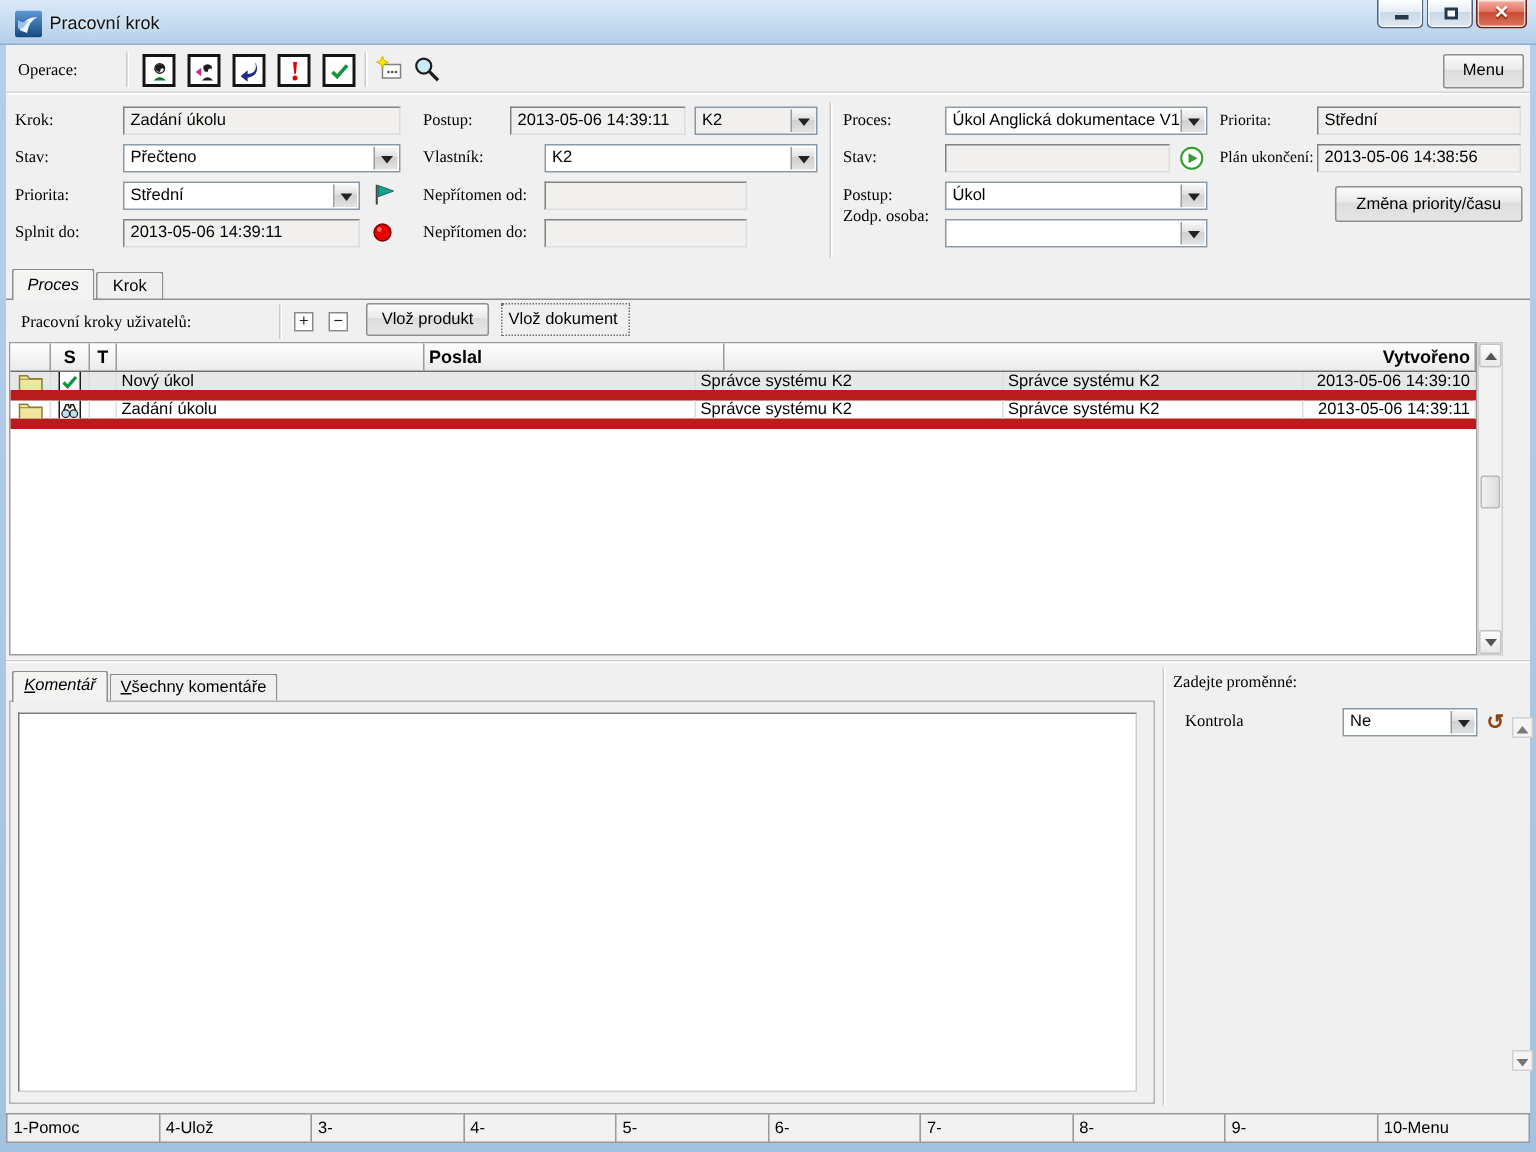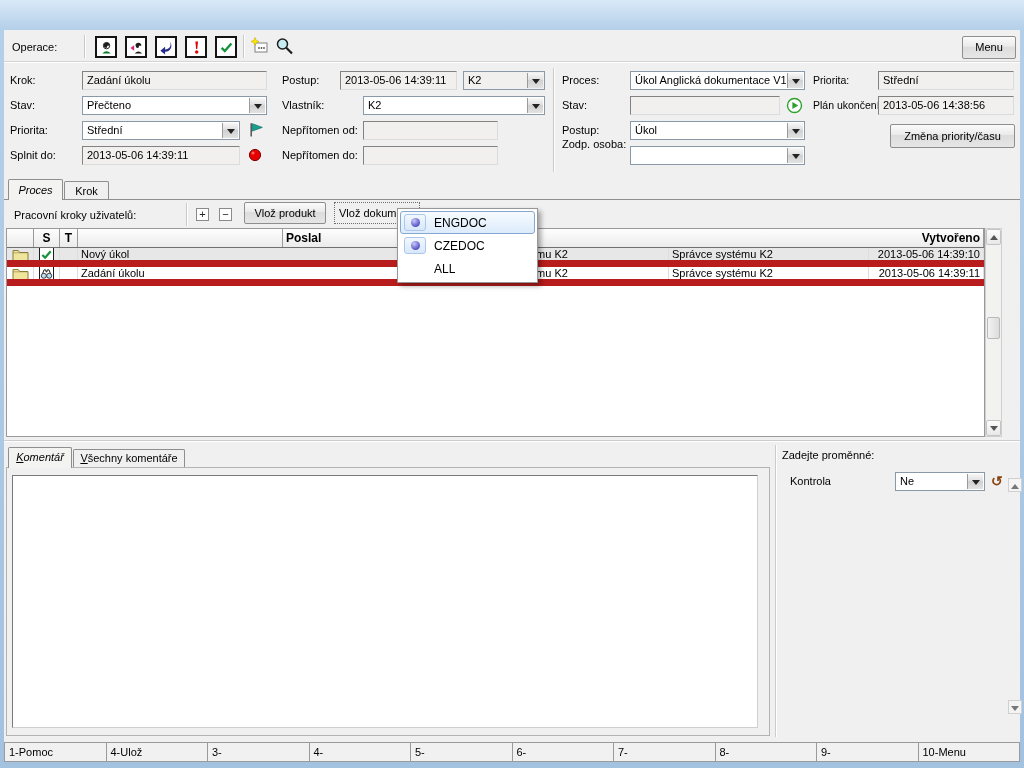--- a/index.html
+++ b/index.html
@@ -1,20 +1,20 @@
 <!DOCTYPE html>
 <html><head>
 <meta charset="utf-8">
 <style>
   * { margin:0; padding:0; box-sizing:border-box; }
   html,body { width:1024px; height:768px; font-family:"Liberation Sans", sans-serif; }
   #screen { position:relative; width:1024px; height:768px; overflow:hidden;
             background:linear-gradient(180deg,#d9e9f8 0px,#b4cfe9 30px,#a3c2e0 100%); }
   .abs { position:absolute; }
-  .lbl { position:absolute; font-size:11px; color:#000; line-height:19px; white-space:nowrap; }
+  .lbl { position:absolute; font-size:11px; color:#000; line-height:19px; white-space:nowrap;font-family:Liberation Serif, serif; }
 
   
   .titlebar { position:absolute; left:0; top:0; width:1024px; height:30px;
               border-bottom:1px solid #8fafd0; }
   .title-text { position:absolute; left:33px; top:8px; font-size:12px; color:#111; text-shadow:0 0 3px #eaf3fc; }
   .winbtn { position:absolute; top:0; height:19px; border:1px solid #51637d; border-top:none;
             border-radius:0 0 4px 4px; background:linear-gradient(#fdfeff,#e4ecf5 45%,#cbd8e8 46%,#dde7f2);
             box-shadow:inset 0 0 0 1px rgba(255,255,255,.7); }
   .winbtn.close { background:linear-gradient(#f5b1a2,#e2705c 45%,#c94b32 46%,#d9785f); border-color:#6e1f12; }
   .glyph-min { position:absolute; left:50%; bottom:5px; width:9px; height:3px; margin-left:-4px; background:#26374e; }
@@ -109,20 +109,43 @@
            line-height:18px; padding-left:4px; white-space:nowrap; overflow:hidden; }
   .fcell:first-child { margin-left:0; }
 
   .undo-glyph { font-size:14px; line-height:14px; color:#8a4512; font-weight:bold; }
 </style>
 </head>
 <body>
 
 <div id="screen">
 
+  <div class="titlebar">
+    <svg class="abs" style="left:10px;top:7px" width="18" height="18" viewBox="0 0 18 18">
+      <defs>
+          <linearGradient id="gi" x1="0" y1="0" x2="0" y2="1">
+        <stop offset="0" stop-color="#5d9ad6"></stop>
+            <stop offset="1" stop-color="#16477e"></stop>
+          </linearGradient>
+        </defs>
+      <rect width="18" height="18" rx="2" fill="url(#gi)"></rect>
+      <path d="M3 13 Q6.5 4 15 4.5 Q9.5 6.5 8 15z" fill="#eef6ff"></path>
+      <path d="M2 6.5 Q5.5 9 9 6.5 Q6 13 2 12z" fill="#9cc4ea"></path>
+    </svg>
+    <div class="title-text">Pracovní krok</div>
+    <div class="winbtn" style="left:918px;width:31px">
+        <div class="glyph-min"></div>
+      </div>
+    <div class="winbtn" style="left:951px;width:31px">
+        <div class="glyph-max"></div>
+      </div>
+    <div class="winbtn close" style="left:984px;width:34px">
+        <div class="glyph-x">✕</div>
+      </div>
+  </div>
 
   <div class="client"></div>
 
   <div class="toolbar"></div>
   <div class="lbl" style="left:12px;top:36px;line-height:22px">Operace:</div>
   <div class="vsep" style="left:84px;top:35px;height:23px"></div>
 
   <div class="tbicon" style="left:95px">
     <svg viewBox="0 0 16 16">
         <path d="M5 4.5 Q8 1.2 11.2 4.2 L11.2 6.5 Q9.5 5 8.6 6.8 L8.2 8.5 6 8 Q4.5 6.5 5 4.5z" fill="#1c1c1c"></path>
@@ -314,37 +337,20 @@
       <div class="td c6 right">2013-05-06 14:39:11</div>
     </div>
   </div>
 
   <div class="vscroll">
     <div class="sb-btn arr-up" style="top:0"></div>
     <div class="sb-thumb" style="top:88px;height:22px"></div>
     <div class="sb-btn arr-dn" style="bottom:0"></div>
   </div>
 
-  <div class="popup">
-    <div class="pitem sel">
-      <span class="picon">
-          <span class="sphere"></span>
-        </span>
-      <span>ENGDOC</span>
-    </div>
-    <div class="pitem">
-      <span class="picon">
-          <span class="sphere"></span>
-        </span>
-      <span>CZEDOC</span>
-    </div>
-    <div class="pitem">
-      <span>ALL</span>
-    </div>
-  </div>
 
   <div class="hridge" style="left:4px;top:440px;width:1016px"></div>
 
   <div class="tab active" style="left:8px;top:447px;width:64px;height:21px;line-height:19px">
     <span class="ctab-label">Komentář</span>
   </div>
   <div class="tab" style="left:73px;top:449px;width:112px;height:19px;line-height:17px">
     <span class="ctab-label">Všechny komentáře</span>
   </div>
   <div class="cgroup"></div>

